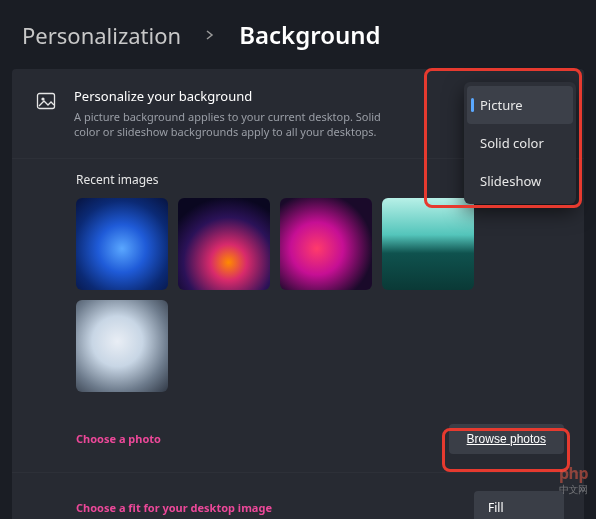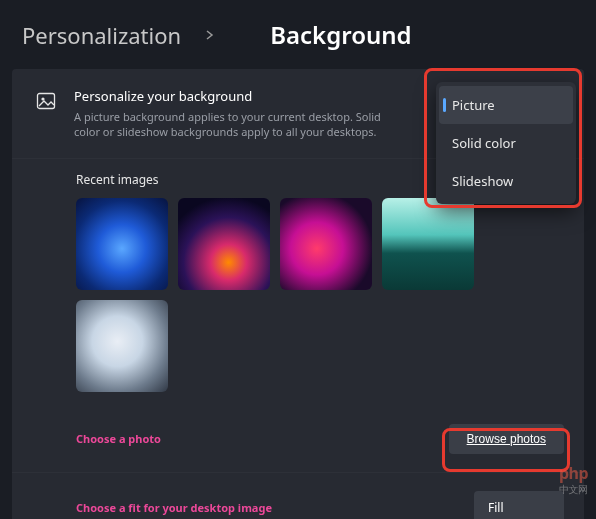--- a/index.html
+++ b/index.html
@@ -24,21 +24,20 @@
       font-weight: 400;
     }
     .bc-chevron {
       color: #9a9a9a;
       font-size: 14px;
     }
     .bc-current {
       font-size: 24px;
       font-weight: 600;
       color: #ffffff;
-      margin-left: 31px;
     }
     .panel {
       margin: 0 12px;
       background: #272a32;
       border-radius: 4px;
       overflow: visible;
       position: relative;
     }
     .row {
       display: flex;
@@ -116,21 +115,21 @@
       color: #ffffff;
       font-size: 12px;
       padding: 8px 14px;
       border-radius: 4px;
       min-width: 90px;
     }
     .dropdown {
       position: absolute;
       top: 82px;
       right: 20px;
-      width: 140px;
+      width: 112px;
       background: #2d3038;
       border-radius: 6px;
       box-shadow: 0 8px 20px rgba(0,0,0,0.6);
       padding: 4px 0;
       z-index: 50;
     }
     .dropdown-item {
       font-size: 13px;
       color: #e8e8e8;
       padding: 10px 16px;

